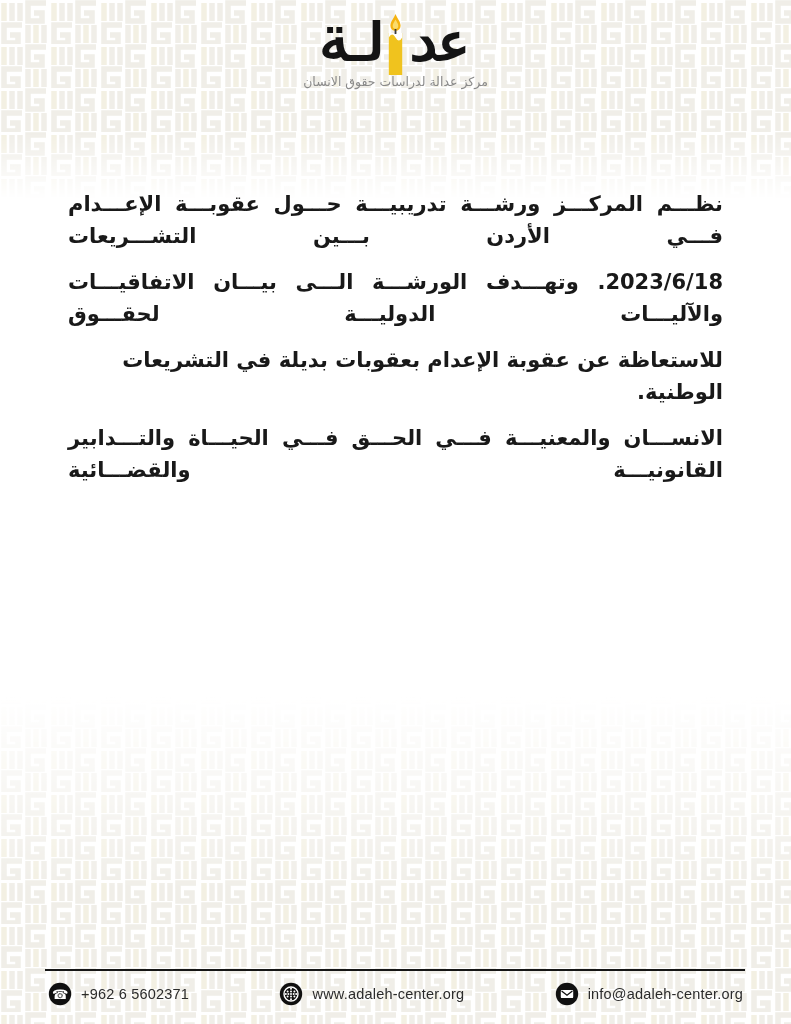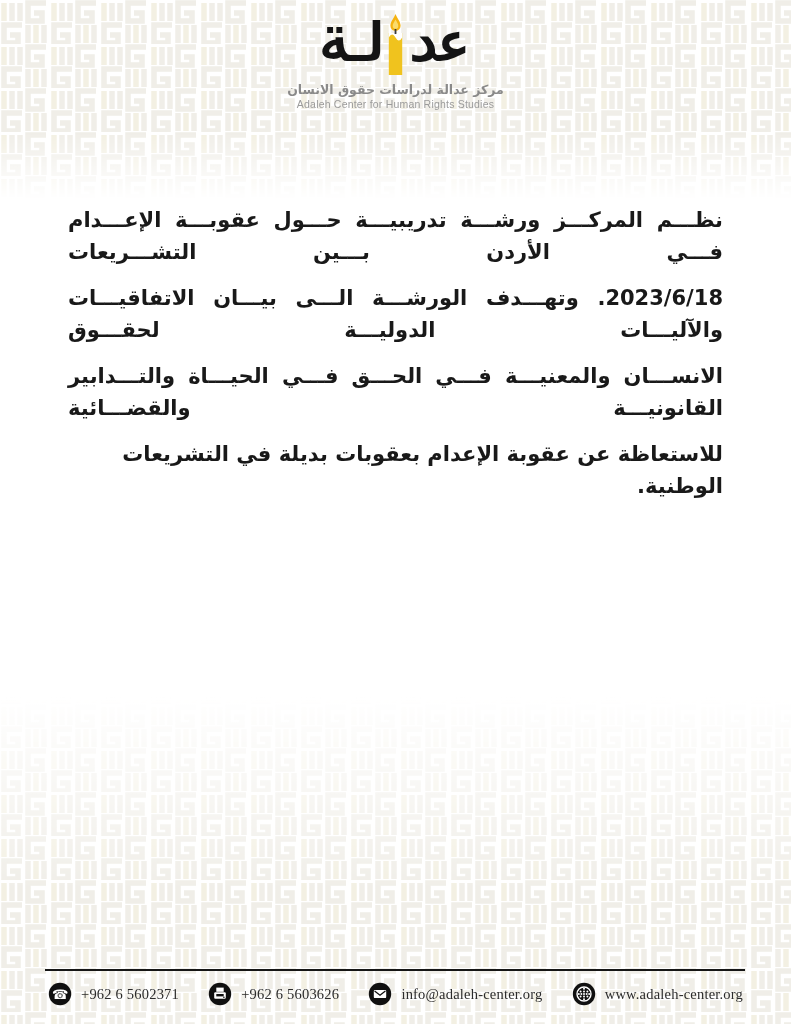--- a/index.html
+++ b/index.html
@@ -19,27 +19,27 @@
   .logo-row {
     display:inline-flex; direction:rtl; align-items:flex-end;
     gap:1px; height:64px;
   }
   .logo-word {
     font-family:Liberation Mono, monospace;
     font-weight:bold; font-size:54px; line-height:1;
     color:#141414; letter-spacing:-1px;
   }
   .candle-svg { display:block; margin:0 1px -1px 1px; }
-  .logo-tagline-ar { margin-top:8px; font-size:12.5px; color:#8a8a8a; direction:rtl; font-weight:bold; }
+  .logo-tagline-ar { margin-top:0; font-size:12.5px; color:#8a8a8a; direction:rtl; font-weight:normal; }
   .logo-tagline-en { margin-top:1px; font-size:10.5px; color:#9b9b9b; letter-spacing:.2px;
     font-family:"Liberation Sans", sans-serif; }
 
   
   .body-text {
-    position:absolute; top:204px; left:68px; width:655px; z-index:2;
+    position:absolute; top:188px; left:68px; width:655px; z-index:2;
     direction:rtl;
     font-family:"DejaVu Sans", sans-serif;
     font-weight:bold; font-size:21px; color:#191919;
   }
   .line {
     height:78px; line-height:32px;
     text-align:justify; text-align-last:justify;
   }
   .line.last { text-align:right; text-align-last:right; }
 
@@ -48,21 +48,21 @@
     position:absolute; left:45px; right:46px; top:969px; height:2px;
     background:#161616; z-index:2;
   }
   .footer-row {
     position:absolute; left:48px; right:48px; top:982px; z-index:2;
     display:flex; justify-content:space-between; align-items:center;
   }
   .footer-item { display:flex; align-items:center; gap:9px; }
   .footer-item .icn { display:block; }
   .footer-text {
-    font-family:Liberation Serif, serif;
+    font-family:Liberation Sans, sans-serif;
     font-size:14.5px; color:#2b2b2b; letter-spacing:.2px;
   }
 </style>
 </head>
 <body>
 
 <div class="page">
 
   <svg class="watermark-layer" width="791" height="1024" viewBox="0 0 791 1024" aria-hidden="true">
     <defs>
@@ -99,61 +99,41 @@
       <svg class="candle-svg" width="17" height="62" viewBox="0 0 17 62" aria-hidden="true">
         <path d="M8.5,1 C11,6.5 13.6,9 13.6,12.8 a5.1,5.1 0 0 1 -10.2,0 C3.4,9 6,6.5 8.5,1 Z" fill="#f5b310"></path>
         <path d="M8.5,6.5 C9.9,9.3 11.3,10.6 11.3,12.9 a2.8,2.8 0 0 1 -5.6,0 C5.7,10.6 7.1,9.3 8.5,6.5 Z" fill="#fbdc6b"></path>
         <rect x="1.8" y="20" width="13.4" height="42" fill="#f0c31e"></rect>
         <path d="M1.8,24.5 q3.35,-6 6.7,0 q3.35,6 6.7,0 L15.2,20 H1.8 Z" fill="#ffffff"></path>
         <rect x="7.6" y="16" width="1.8" height="5" fill="#3a3a3a"></rect>
       </svg>
       <span class="logo-word">لة</span>
     </div>
     <div class="logo-tagline-ar">مركز عدالة لدراسات حقوق الانسان</div>
-    <div class="logo-tagline-en">Adaleh Center for Human Rights Studies</div>
   </div>
 
   <div class="body-text">
     <div class="line">نظـــم المركـــز ورشـــة تدريبيـــة حـــول عقوبـــة الإعـــدام فـــي الأردن بـــين التشـــريعات</div>
     <div class="line">2023/6/18. وتهـــدف الورشـــة الـــى بيـــان الاتفاقيـــات والآليـــات الدوليـــة لحقـــوق</div>
+    <div class="line last">للاستعاظة عن عقوبة الإعدام بعقوبات بديلة في التشريعات الوطنية.</div>
     <div class="line">الانســـان والمعنيـــة فـــي الحـــق فـــي الحيـــاة والتـــدابير القانونيـــة والقضـــائية</div>
-    <div class="line last">للاستعاظة عن عقوبة الإعدام بعقوبات بديلة في التشريعات الوطنية.</div>
   </div>
 
   <div class="footer-divider"></div>
 
   <div class="footer-row">
 
     <div class="footer-item">
       <svg class="icn" width="24" height="24" viewBox="0 0 24 24" aria-hidden="true">
         <circle cx="12" cy="12" r="11.2" fill="#101010"></circle>
         <text x="12" y="16.6" text-anchor="middle" font-size="13" font-family="DejaVu Sans" fill="#ffffff">☎</text>
       </svg>
       <span class="footer-text">+962 6 5602371</span>
     </div>
 
-    <div class="footer-item">
-      <svg class="icn" width="24" height="24" viewBox="0 0 24 24" aria-hidden="true">
-        <circle cx="12" cy="12" r="11.2" fill="#101010"></circle>
-        <rect x="8.3" y="5.6" width="7.4" height="4.2" fill="#ffffff"></rect>
-        <rect x="6.2" y="10.2" width="11.6" height="6.6" rx="1.1" fill="#ffffff"></rect>
-        <rect x="8.3" y="12" width="7.4" height="2.4" fill="#101010"></rect>
-        <circle cx="15.9" cy="15.2" r="0.8" fill="#101010"></circle>
-      </svg>
-      <span class="footer-text">+962 6 5603626</span>
-    </div>
-
-    <div class="footer-item">
-      <svg class="icn" width="24" height="24" viewBox="0 0 24 24" aria-hidden="true">
-        <circle cx="12" cy="12" r="11.2" fill="#101010"></circle>
-        <rect x="5.8" y="7.9" width="12.4" height="8.2" rx="1.2" fill="#ffffff"></rect>
-        <path d="M6.6,8.9 L12,13.2 L17.4,8.9" fill="none" stroke="#101010" stroke-width="1.3"></path>
-      </svg>
-      <span class="footer-text">info@adaleh-center.org</span>
-    </div>
 
     <div class="footer-item">
       <svg class="icn" width="24" height="24" viewBox="0 0 24 24" aria-hidden="true">
         <circle cx="12" cy="12" r="11.2" fill="#101010"></circle>
         <circle cx="12" cy="12" r="7" fill="none" stroke="#ffffff" stroke-width="1.4"></circle>
         <g fill="#ffffff">
           <circle cx="12" cy="6.8" r="1"></circle>
           <circle cx="8.6" cy="9.4" r="1"></circle>
             <circle cx="12" cy="9.4" r="1"></circle>
             <circle cx="15.4" cy="9.4" r="1"></circle>
@@ -164,14 +144,23 @@
             <circle cx="17.2" cy="12" r="1"></circle>
           <circle cx="8.6" cy="14.6" r="1"></circle>
             <circle cx="12" cy="14.6" r="1"></circle>
             <circle cx="15.4" cy="14.6" r="1"></circle>
           <circle cx="12" cy="17.2" r="1"></circle>
         </g>
       </svg>
       <span class="footer-text">www.adaleh-center.org</span>
     </div>
 
+    <div class="footer-item">
+      <svg class="icn" width="24" height="24" viewBox="0 0 24 24" aria-hidden="true">
+        <circle cx="12" cy="12" r="11.2" fill="#101010"></circle>
+        <rect x="5.8" y="7.9" width="12.4" height="8.2" rx="1.2" fill="#ffffff"></rect>
+        <path d="M6.6,8.9 L12,13.2 L17.4,8.9" fill="none" stroke="#101010" stroke-width="1.3"></path>
+      </svg>
+      <span class="footer-text">info@adaleh-center.org</span>
+    </div>
+
   </div>
 </div>
 
 </body></html>

